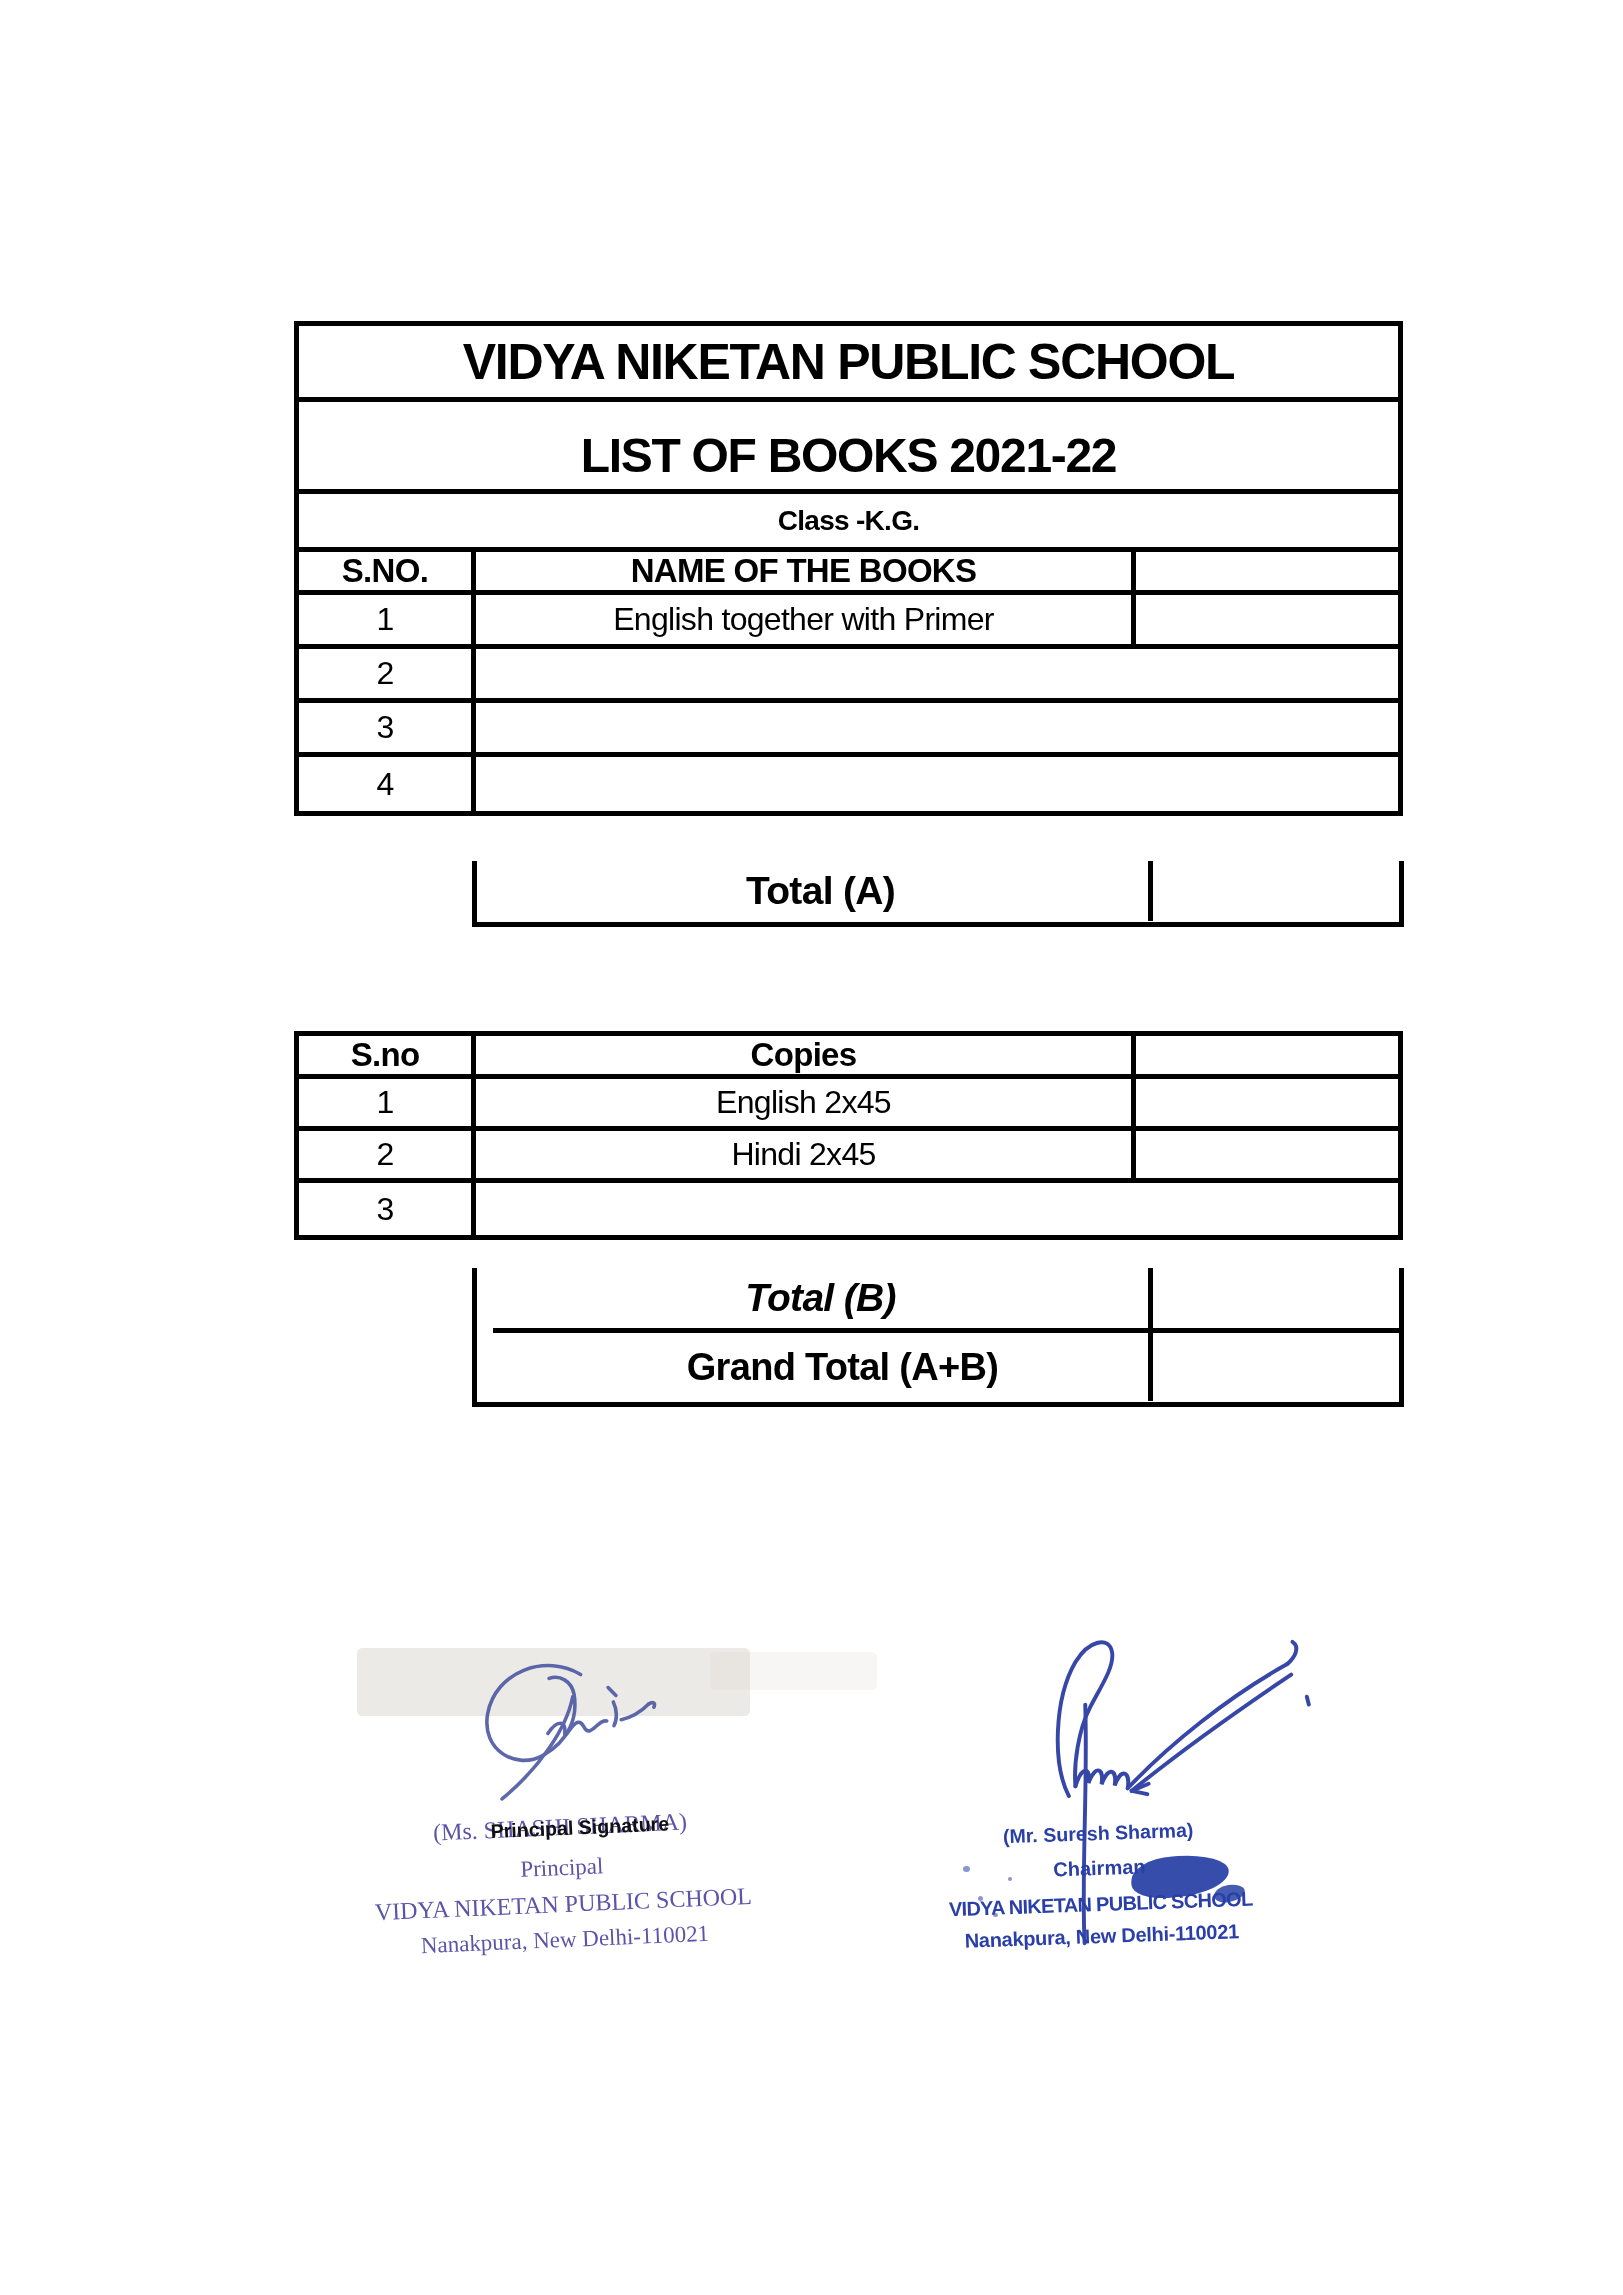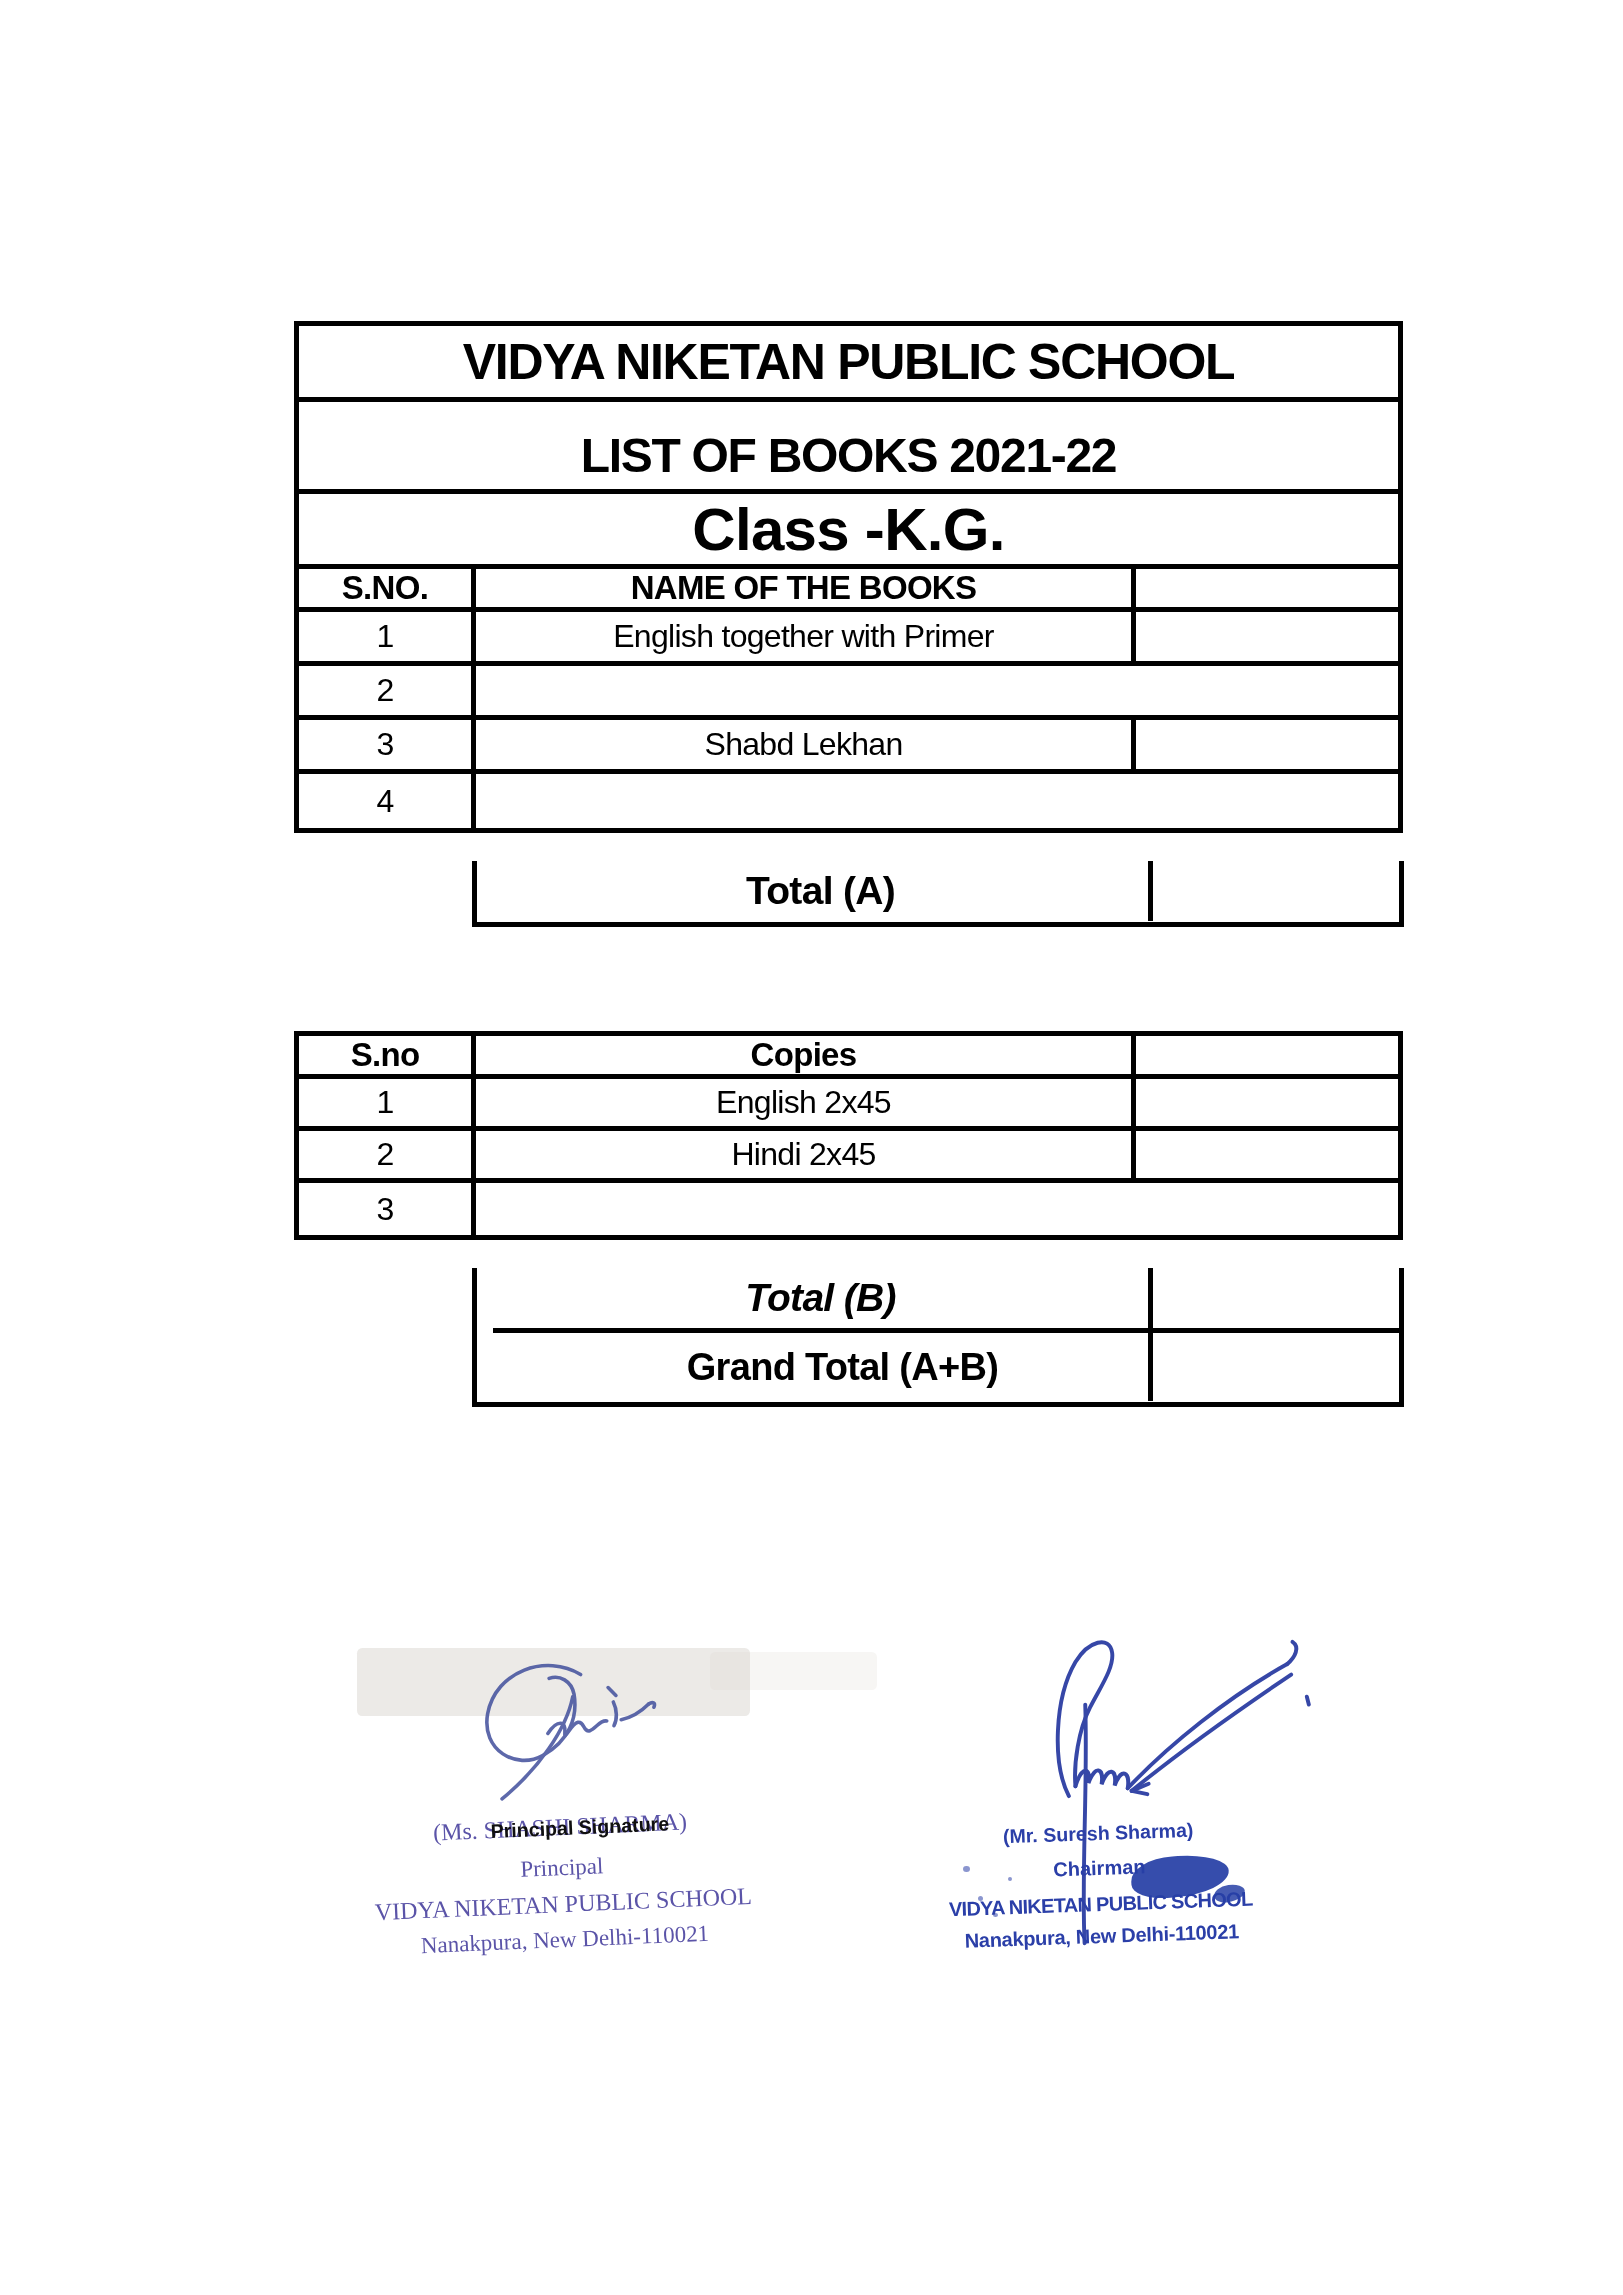--- a/index.html
+++ b/index.html
@@ -15,21 +15,21 @@
   #books-table  { left:294px; top:321px;  width:1109px; }
   #copies-table { left:294px; top:1031px; width:1109px; }
 
   .banner {
     display:flex; align-items:center; justify-content:center;
     font-weight:bold; border-bottom:5.2px solid #000; letter-spacing:-1.3px;
     white-space:nowrap;
   }
   .banner-1 { height:76px; font-size:50px; }
   .banner-2 { height:72px; font-size:48px;margin-top:20px; }
-  .banner-3 { height:75px; font-size:60px; letter-spacing:-0.7px; }
+  .banner-3 { height:58px; font-size:28px; letter-spacing:-0.7px; }
 
   .row { display:grid; grid-template-columns:177px 660px auto; border-bottom:5.2px solid #000; }
   .row:last-child { border-bottom:none; }
   .cell { display:flex; align-items:center; justify-content:center; white-space:nowrap; }
   .c1, .c2 { border-right:5.2px solid #000; }
 
   .hdr-row  { height:43px; }
   .hdr-row .cell { font-weight:bold; font-size:33px; letter-spacing:-0.7px; }
   .data-row { height:54px; }
   #copies-table .data-row { height:52px; }
@@ -118,21 +118,20 @@
       <div class="cell c1">1</div>
       <div class="cell c2">English together with Primer</div>
       <div class="cell"></div>
     </div>
     <div class="row data-row">
       <div class="cell c1">2</div>
       <div class="cell"></div>
     </div>
     <div class="row data-row">
       <div class="cell c1">3</div>
-      <div class="cell c2">Shabd Lekhan</div>
       <div class="cell"></div>
     </div>
     <div class="row data-row">
       <div class="cell c1">4</div>
       <div class="cell"></div>
     </div>
   </div>
 
   <div class="total-band" id="total-a-band">
     <div class="total-row">

